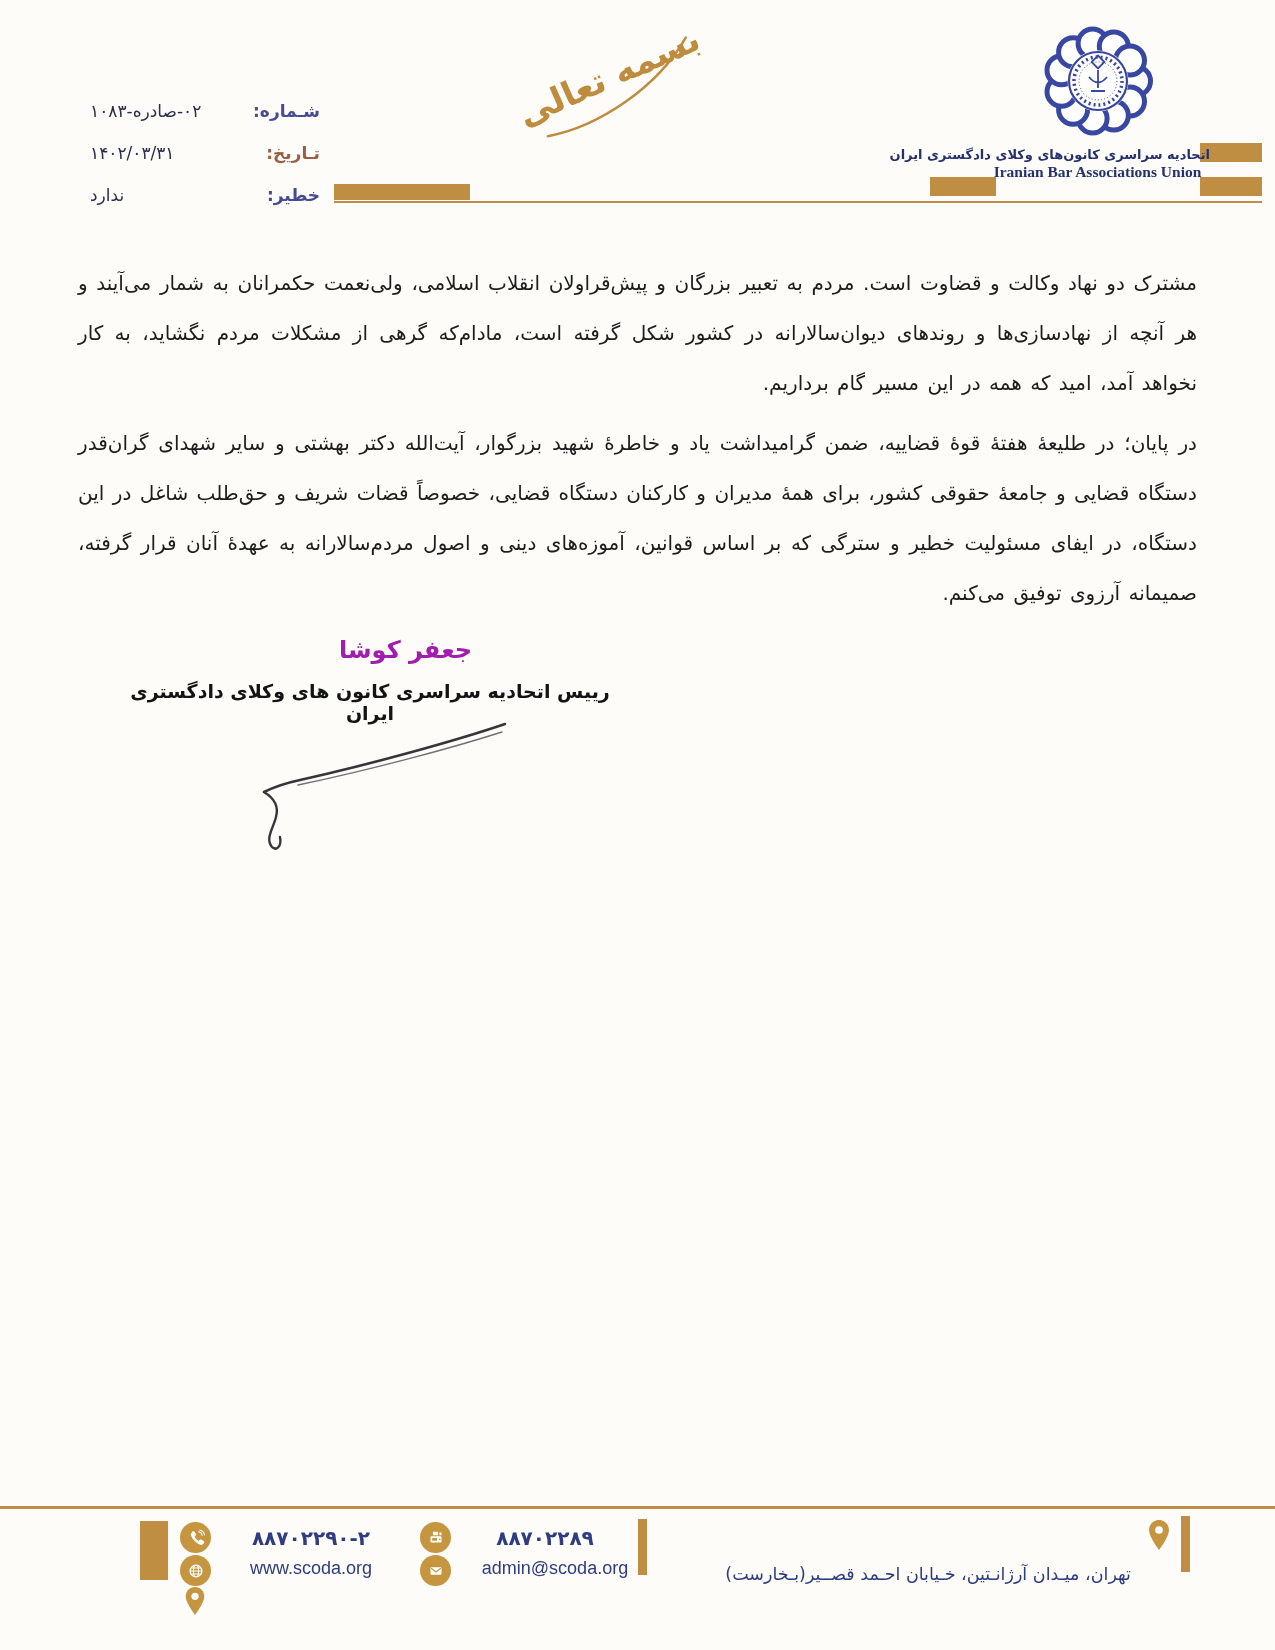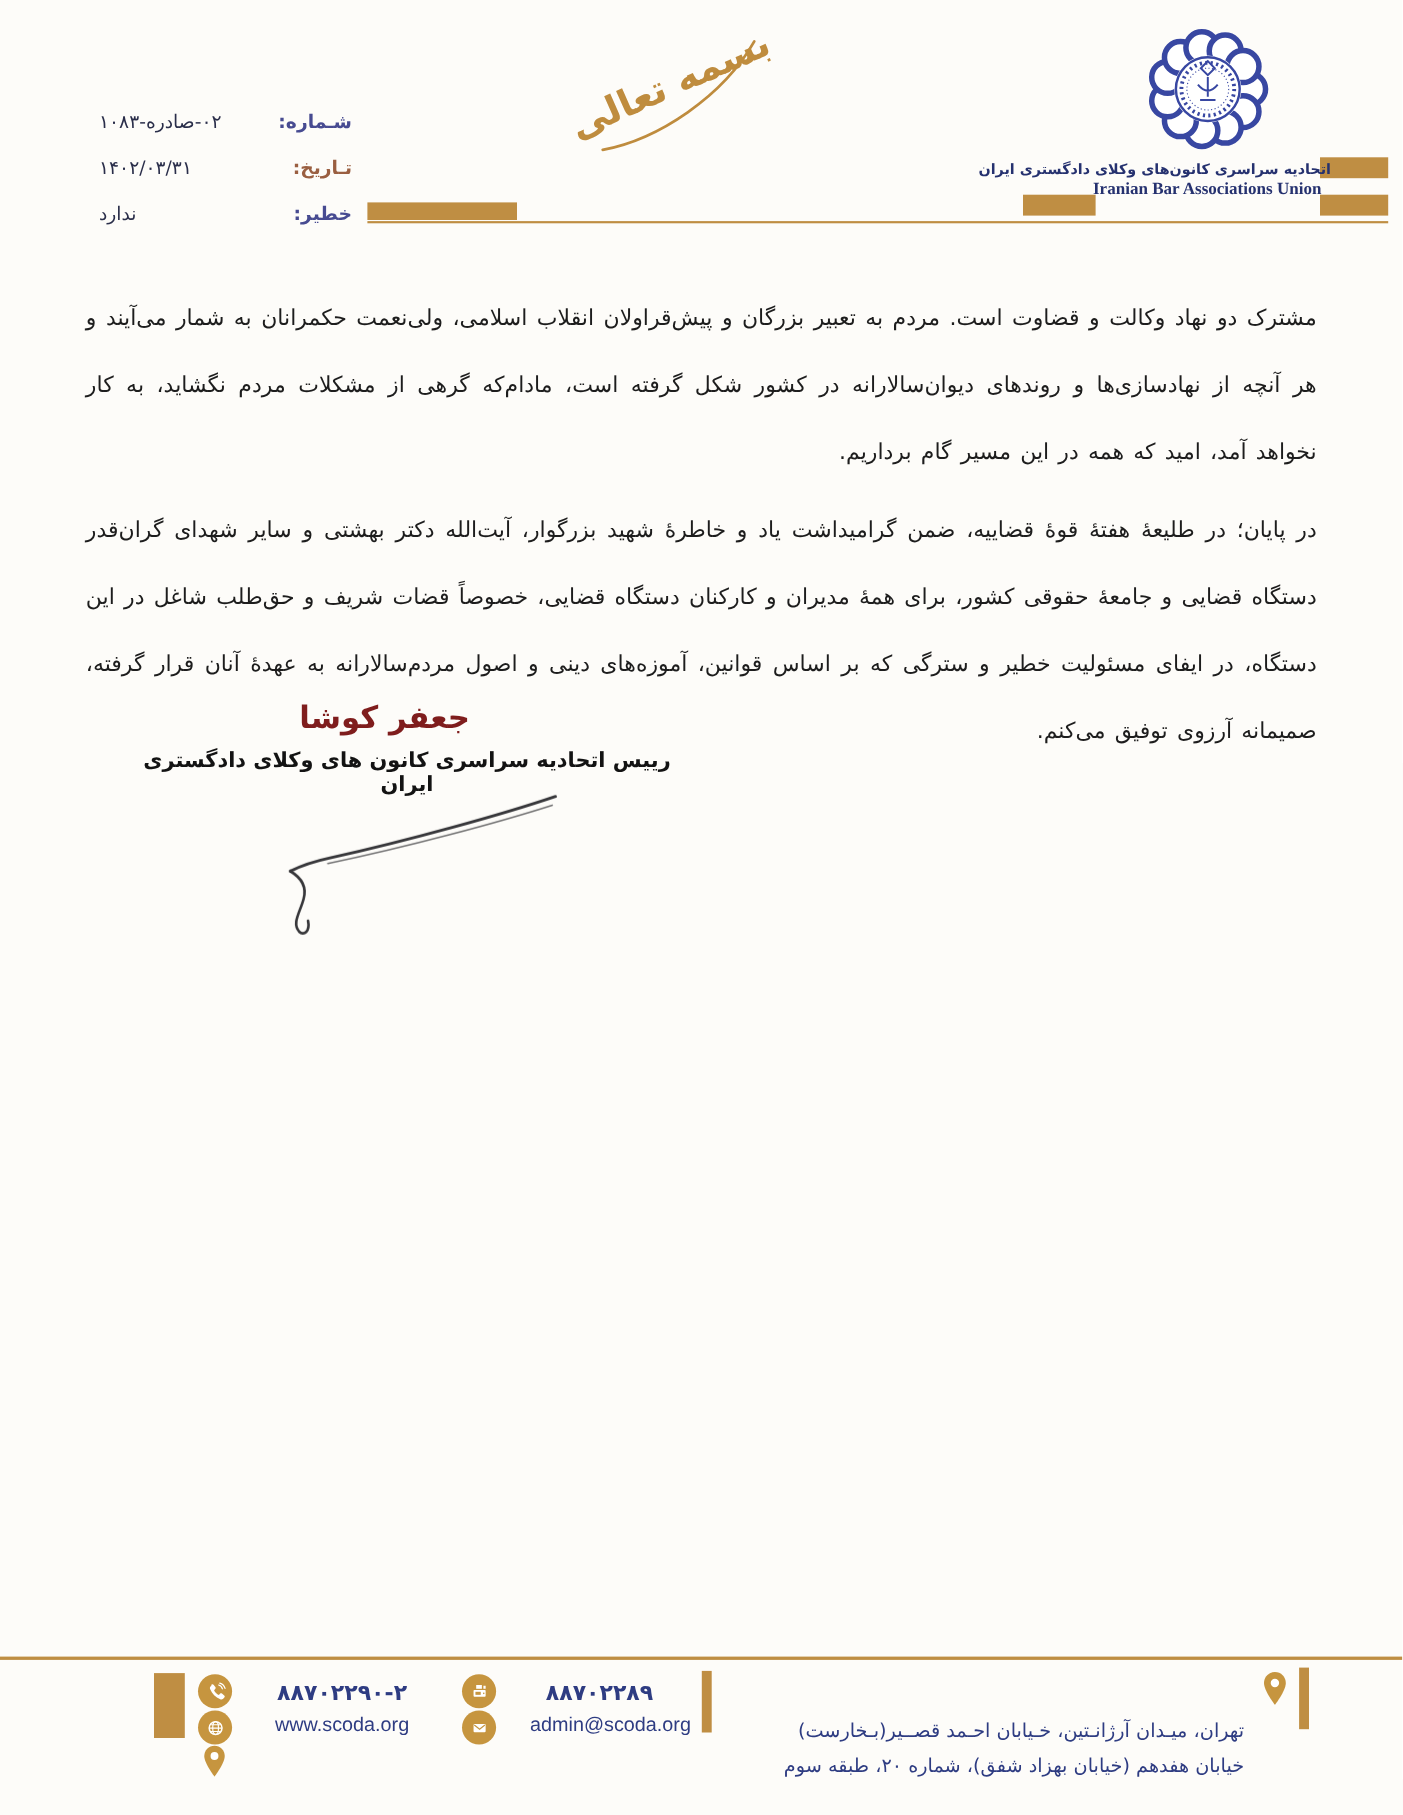--- a/index.html
+++ b/index.html
@@ -24,27 +24,27 @@
   .besmele { position:absolute; left:500px; top:14px; }
 
   
   .logo { position:absolute; left:985px; top:20px; width:225px; text-align:center; }
   .logo svg { display:block; margin:0 auto; }
   .logo-fa { font-size:13px; font-weight:bold; color:#25316f; margin-top:5px; direction:rtl; white-space:nowrap; }
   .logo-en { font-family:"Liberation Serif", serif; font-weight:bold; font-size:15.5px; color:#25316f; margin-top:1px; white-space:nowrap; }
 
   
   .body-text { position:absolute; left:78px; top:258px; width:1119px;
-    direction:rtl; text-align:justify; font-size:20px; line-height:61px;
+    direction:rtl; text-align:justify; font-size:20px; line-height:50px;
     color:#1d1d1d; word-spacing:2px; }
   .body-text p + p { margin-top:10px; }
 
   
-  .sig-name { position:absolute; left:272px; top:636px; width:200px; text-align:left;
-    font-size:28px; font-weight:bold; color:#7f1d1d; direction:rtl; }
+  .sig-name { position:absolute; left:272px; top:636px; width:200px; text-align:right;
+    font-size:24px; font-weight:bold; color:#a21caf; direction:rtl; }
   .sig-title { position:absolute; left:105px; top:680px; width:530px; text-align:center;
     font-size:19px; font-weight:bold; color:#131313; direction:rtl; }
   .sig-svg { position:absolute; left:222px; top:710px; }
 
   
   .f-rule { position:absolute; left:0; top:1506px; width:1275px; height:2.5px; background:#bf8e43; }
   .f-icon { position:absolute; width:31px; height:31px; border-radius:50%;
     background:#c6953f; display:flex; align-items:center; justify-content:center; }
   .f-num { position:absolute; font-size:20px; font-weight:bold; color:#2e3c82;
     letter-spacing:3px; direction:ltr; text-align:center; }
@@ -178,21 +178,20 @@
   <div class="f-latin" style="left:450px; top:1558px; width:210px;">admin@scoda.org</div>
 
   <div class="abs" style="left:1146px; top:1519px;">
     <svg width="26" height="32" viewBox="0 0 24 30">
       <path d="M12 1C6.8 1 2.7 5.1 2.7 10.3 2.7 17 12 29 12 29s9.3-12 9.3-18.7C21.3 5.1 17.2 1 12 1z" fill="#c6953f"></path>
       <circle cx="12" cy="10.3" r="3.6" fill="#fff"></circle>
     </svg>
   </div>
   <div class="f-address-fa">
     <div>تهران، میـدان آرژانـتین، خـیابان احـمد قصــیر(بـخارست)</div>
-    <div>خیابان هفدهم (خیابان بهزاد شفق)، شماره ۲۰، طبقه سوم</div>
   </div>
 
   <div class="abs" style="left:183px; top:1586px;">
     <svg width="24" height="30" viewBox="0 0 24 30">
       <path d="M12 1C6.8 1 2.7 5.1 2.7 10.3 2.7 17 12 29 12 29s9.3-12 9.3-18.7C21.3 5.1 17.2 1 12 1z" fill="#c6953f"></path>
       <circle cx="12" cy="10.3" r="3.6" fill="#fff"></circle>
     </svg>
   </div>
 
 </div>

